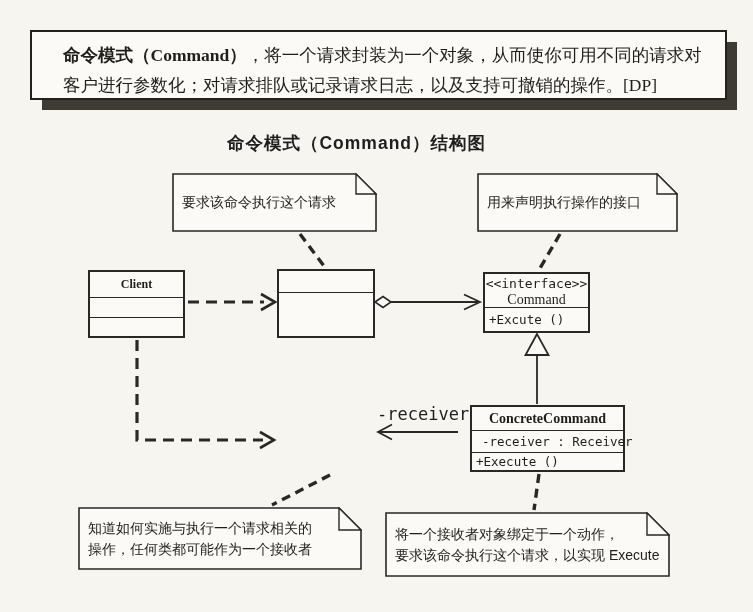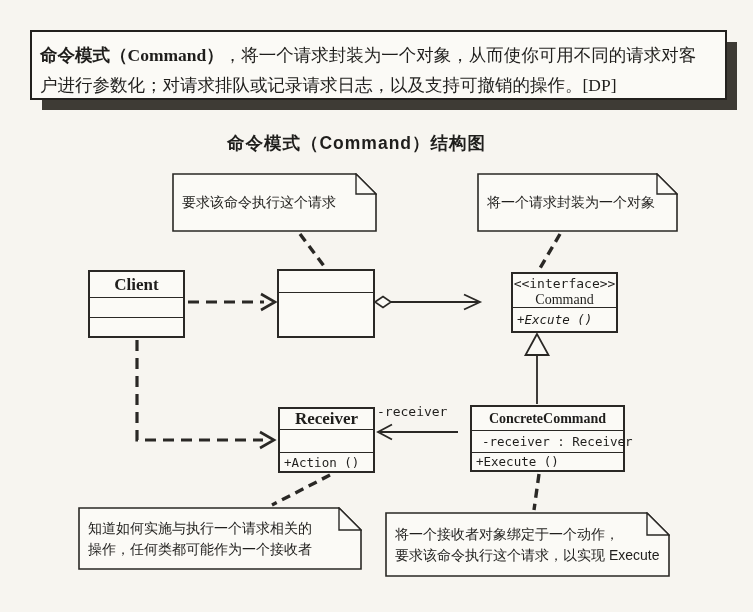--- a/index.html
+++ b/index.html
@@ -7,21 +7,21 @@
     position:relative; width:753px; height:612px; overflow:hidden;
     background:#f7f5f0; color:#1f1e1c;
     font-family:"Liberation Sans", sans-serif;
   }
   
   .def-box {
     position:absolute; left:30px; top:30px; width:697px; height:70px;
     box-sizing:border-box; background:#fbfaf6;
     border:2.5px solid #23211e;
     box-shadow:11px 11px 0 -1px #3e3b35;
-    padding:8px 13px 0 8px;
+    padding:8px 13px 0 31px;
     font-family:"Liberation Serif", serif;
     font-size:17.5px; line-height:30px;
   }
   .def-lead { font-weight:bold; }
   
   .diagram-title {
     position:absolute; left:-20px; top:131px; width:753px;
     text-align:center; font-weight:bold; font-size:17.5px; letter-spacing:1px;
   }
   
@@ -30,49 +30,49 @@
   
   .uml-class {
     position:absolute; z-index:2; box-sizing:border-box;
     background:#fbfaf6; border:2px solid #2a2825;
     display:flex; flex-direction:column;
   }
   .uml-row { box-sizing:border-box; border-top:1.6px solid #2a2825; }
   .uml-row:first-child { border-top:none; }
   .uml-title {
     display:flex; align-items:center; justify-content:center;
-    font-family:"Liberation Serif", serif; font-weight:bold; font-size:17px;
+    font-family:"Liberation Serif", serif; font-weight:bold; font-size:12px;
   }
   .uml-stereo {
     display:flex; align-items:center; justify-content:center;
     font-family:"DejaVu Sans Mono", monospace; font-size:13px; height:17px;
   }
   .uml-title-inline {
     display:flex; align-items:center; justify-content:center;
     font-family:"Liberation Serif", serif; font-weight:normal; font-size:14px; height:15px;
   }
   .uml-member {
     display:flex; align-items:center; padding-left:4px;
     font-family:"DejaVu Sans Mono", monospace; font-size:12.5px; white-space:nowrap;
   }
-  .italic { font-style:italic; }
+  .italic { }
   .grow { flex:1; }
   
   .note { position:absolute; z-index:2; }
   .note svg { position:absolute; left:0; top:0; width:100%; height:100%; }
   .note-text {
     position:absolute; left:0; top:0; right:0; bottom:0;
     display:flex; flex-direction:column; justify-content:center;
     padding:2px 8px 2px 10px; box-sizing:border-box;
     font-size:14px; line-height:21px; white-space:nowrap;
   }
   
   .role-label {
     position:absolute; z-index:2;
-    font-family:"DejaVu Sans Mono", monospace; font-size:13px;
+    font-family:"DejaVu Sans Mono", monospace; font-size:17px;
   }
 </style>
 </head>
 <body>
 
 <div class="stage">
 
   <div class="def-box">
     <span class="def-lead">命令模式（Command）</span><span>，将一个请求封装为一个对象，从而使你可用不同的请求对客户进行参数化；对请求排队或记录请求日志，以及支持可撤销的操作。[DP]</span>
   </div>
@@ -127,21 +127,21 @@
       <path d="M184,1 L184,21 L204,21 Z" fill="#fbfaf6" stroke="#2a2825" stroke-width="1.4"></path>
     </svg>
     <div class="note-text">要求该命令执行这个请求</div>
   </div>
 
   <div class="note" style="left:477px; top:173px; width:201px; height:59px;">
     <svg viewBox="0 0 201 59">
       <path d="M1,1 L180,1 L200,21 L200,58 L1,58 Z" fill="#fbfaf6" stroke="#2a2825" stroke-width="1.6"></path>
       <path d="M180,1 L180,21 L200,21 Z" fill="#fbfaf6" stroke="#2a2825" stroke-width="1.4"></path>
     </svg>
-    <div class="note-text">将一个请求封装为一个对象</div>
+    <div class="note-text">用来声明执行操作的接口</div>
   </div>
 
   <div class="note" style="left:78px; top:507px; width:284px; height:63px;">
     <svg viewBox="0 0 284 63">
       <path d="M1,1 L261,1 L283,23 L283,62 L1,62 Z" fill="#fbfaf6" stroke="#2a2825" stroke-width="1.6"></path>
       <path d="M261,1 L261,23 L283,23 Z" fill="#fbfaf6" stroke="#2a2825" stroke-width="1.4"></path>
     </svg>
     <div class="note-text">
       <div>知道如何实施与执行一个请求相关的</div>
       <div>操作，任何类都可能作为一个接收者</div>
@@ -163,33 +163,28 @@
     <div class="uml-row uml-title" style="height:25px;">Client</div>
     <div class="uml-row" style="height:20px;"></div>
     <div class="uml-row grow"></div>
   </div>
 
   <div class="uml-class" style="left:277px; top:269px; width:98px; height:69px;">
     <div class="uml-row" style="height:21px;"></div>
     <div class="uml-row grow"></div>
   </div>
 
-  <div class="uml-class" style="left:483px; top:272px; width:107px; height:61px;margin-left:28px;">
+  <div class="uml-class" style="left:483px; top:272px; width:107px; height:61px;">
     <div class="uml-row" style="height:33px; padding-top:1px;">
       <div class="uml-stereo">&lt;&lt;interface&gt;&gt;</div>
       <div class="uml-title-inline">Command</div>
     </div>
     <div class="uml-row grow uml-member italic">+Excute ()</div>
   </div>
 
-  <div class="uml-class" style="left:278px; top:407px; width:97px; height:66px;">
-    <div class="uml-row uml-title" style="height:20px;">Receiver</div>
-    <div class="uml-row" style="height:23px;"></div>
-    <div class="uml-row grow uml-member">+Action ()</div>
-  </div>
 
   <div class="uml-class" style="left:460px; top:405px; width:155px; height:67px;margin-left:10px;">
     <div class="uml-row uml-title" style="height:23px; font-size:14px;">ConcreteCommand</div>
     <div class="uml-row uml-member" style="height:22px;padding-left:10px;">-receiver : Receiver</div>
     <div class="uml-row grow uml-member">+Execute ()</div>
   </div>
 
   <div class="role-label" style="left:377px; top:404px;">-receiver</div>
 
 </div>

